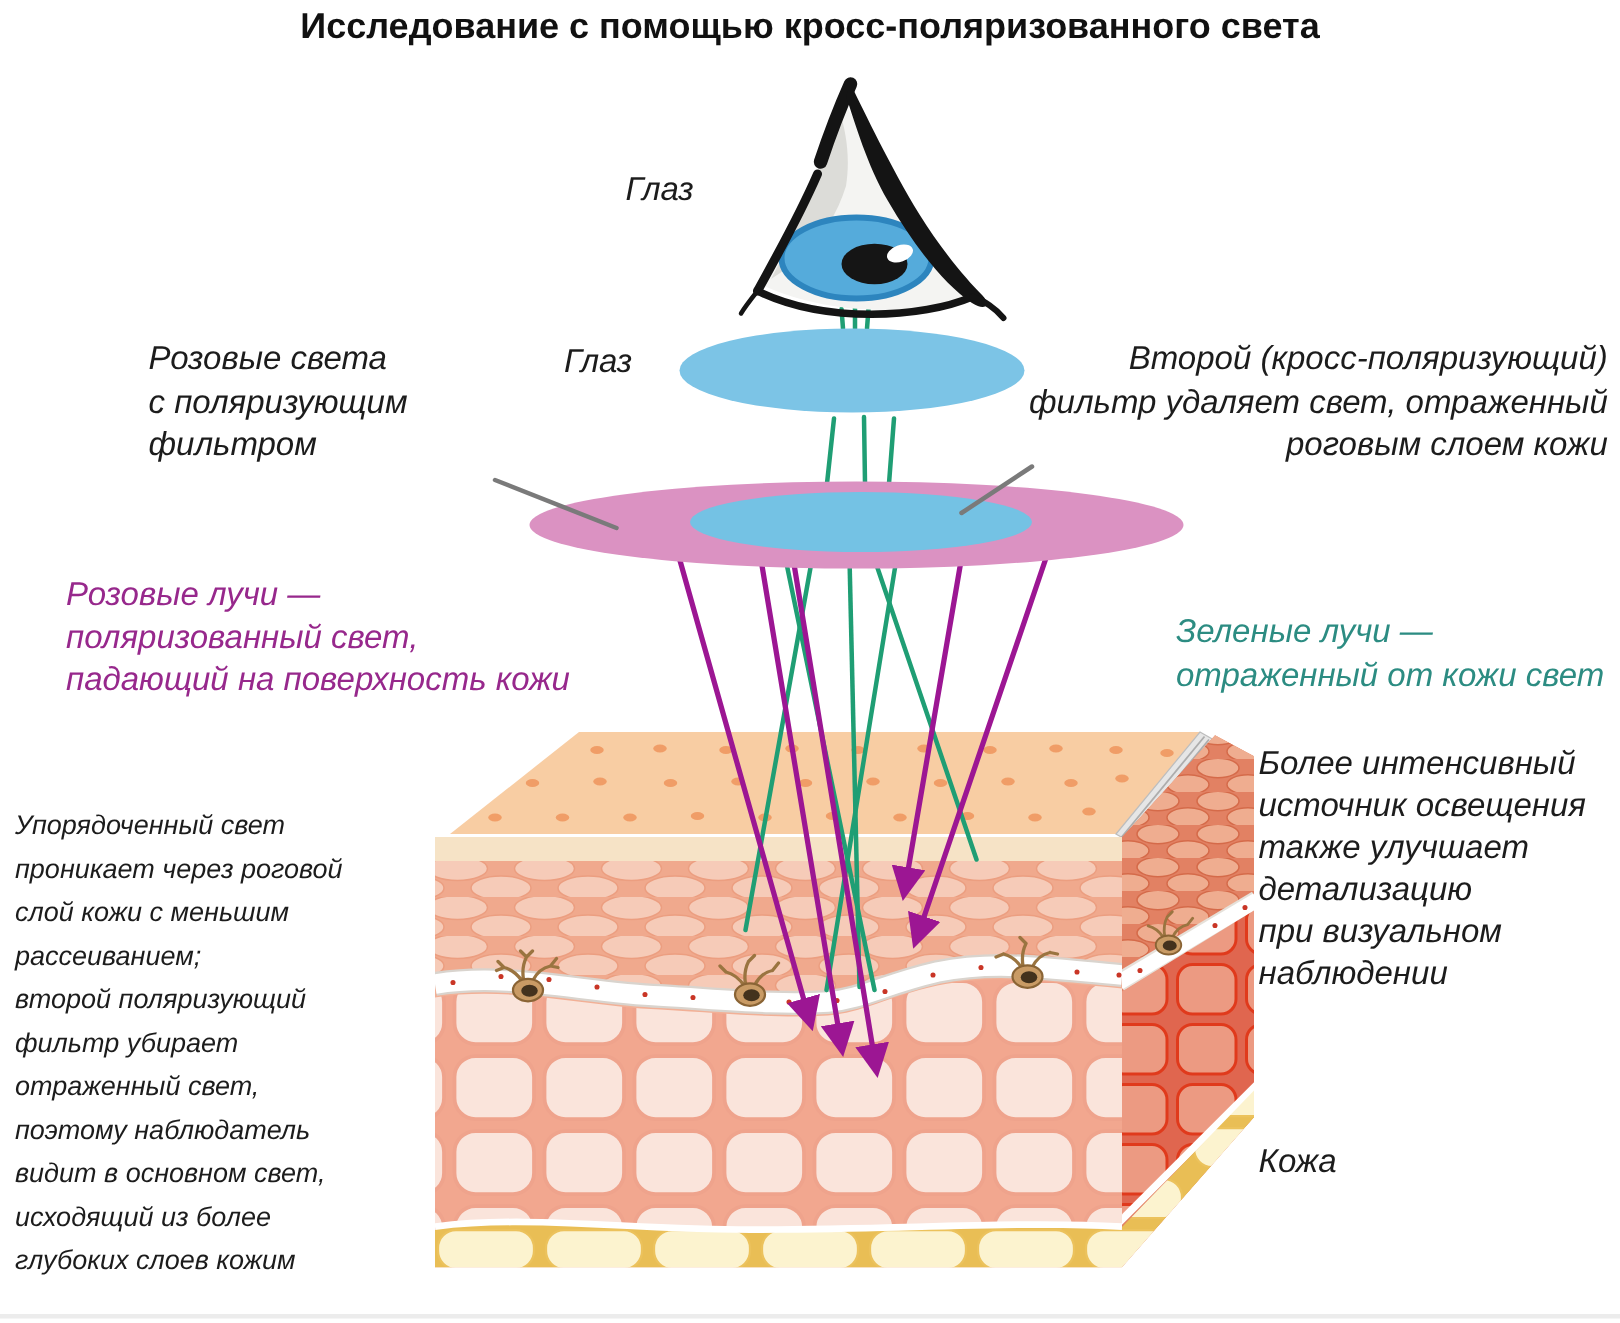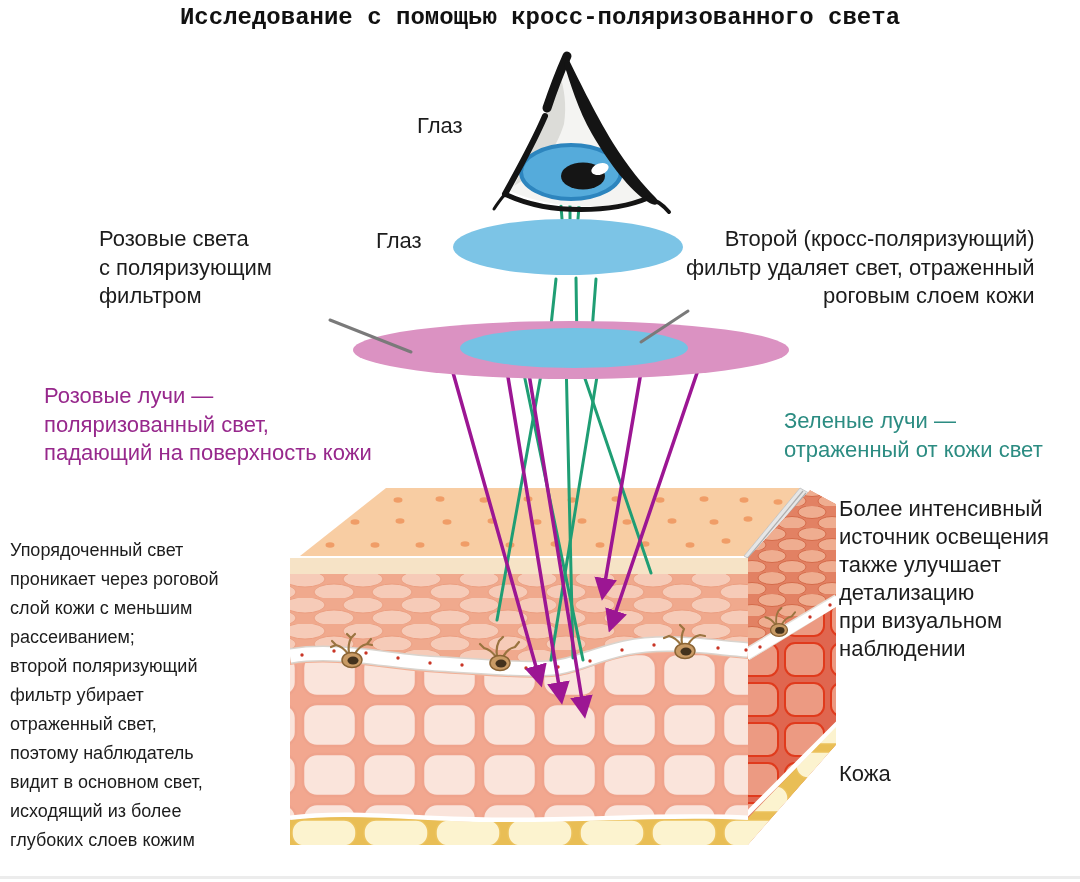--- a/index.html
+++ b/index.html
@@ -1,20 +1,20 @@
 <!DOCTYPE html>
 <html><head>
 <meta charset="utf-8">
 <style>
   html,body{margin:0;padding:0;background:#fff;}
   .canvas{position:relative;width:1080px;height:882px;background:#ffffff;
           font-family:"Liberation Sans",sans-serif;overflow:hidden;}
   .title{position:absolute;top:4px;left:0;width:100%;text-align:center;
-         font-size:24px;font-weight:bold;color:#111;font-family:Liberation Mono, monospace;}
-  .lbl{position:absolute;color:#1c1c1c;font-size:22px;line-height:1.3;white-space:pre-line;}
+         font-size:24px;font-weight:bold;color:#111;}
+  .lbl{position:absolute;color:#1c1c1c;font-size:22px;line-height:1.3;white-space:pre-line;font-style:italic;}
   .lbl-eye{left:417px;top:112px;}
   .lbl-lens{left:376px;top:227px;}
   .lbl-source{left:99px;top:225px;}
   .lbl-second{left:686px;top:225px;text-align:right;}
   .lbl-pink{left:44px;top:382px;color:#97288C;}
   .lbl-green{left:784px;top:407px;color:#2C8C82;}
   .lbl-leftnote{left:10px;top:536px;font-size:18px;line-height:29px;}
   .lbl-rightnote{left:839px;top:495px;line-height:28px;}
   .lbl-skin{left:839px;top:760px;}
   svg{position:absolute;left:0;top:0;}

